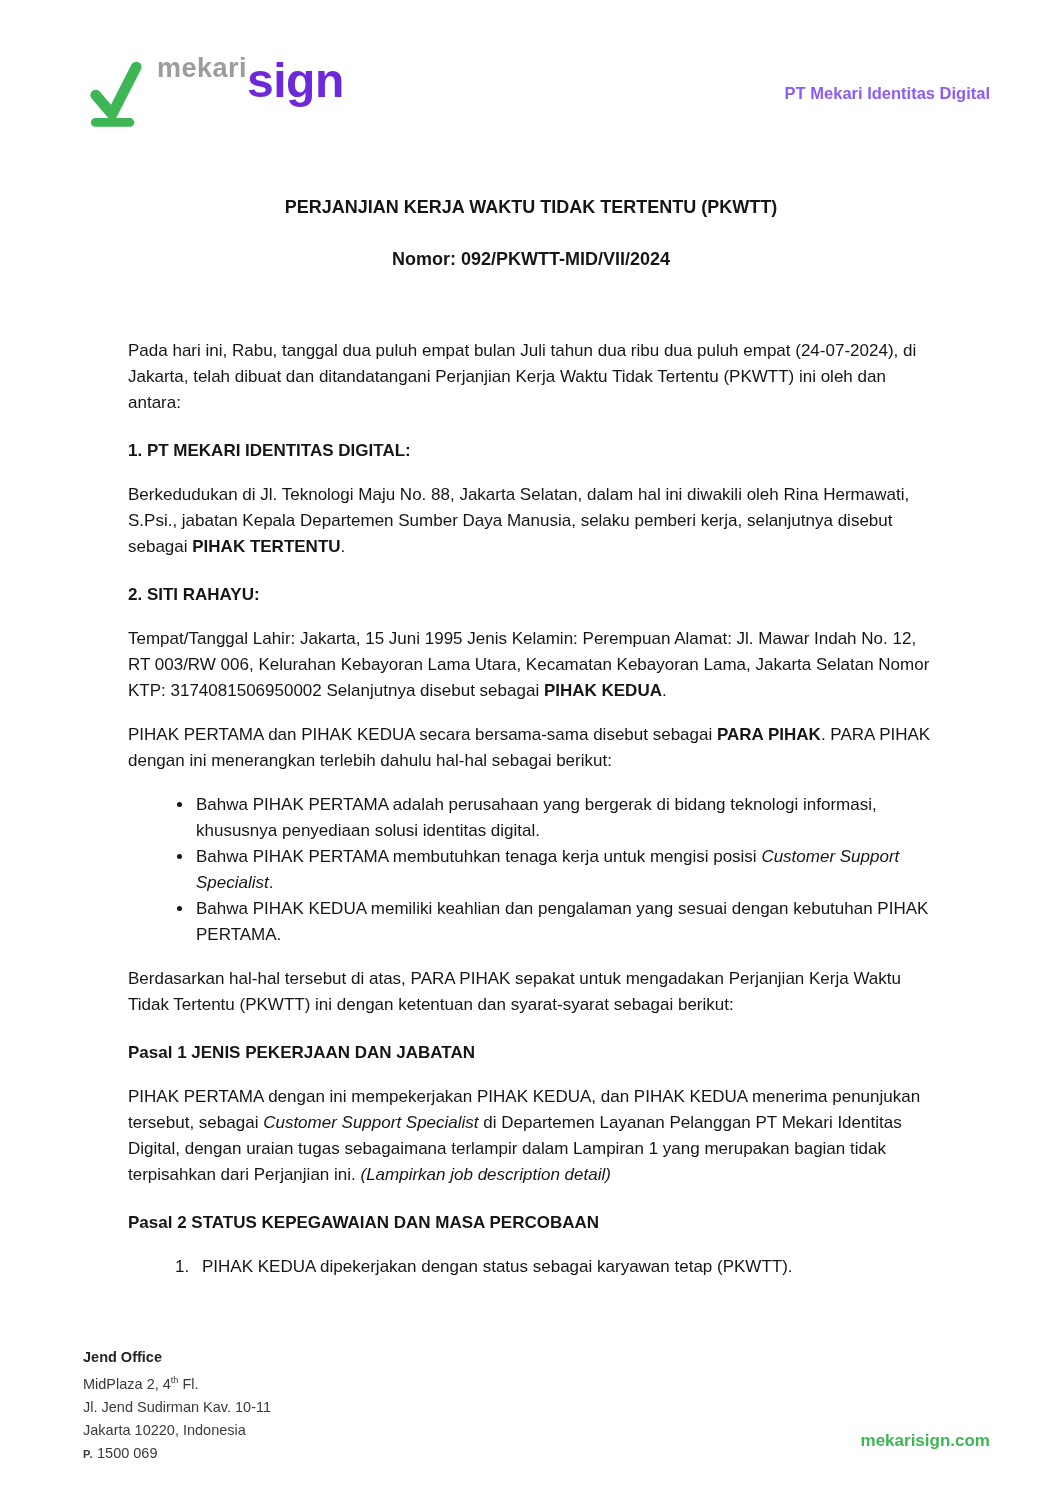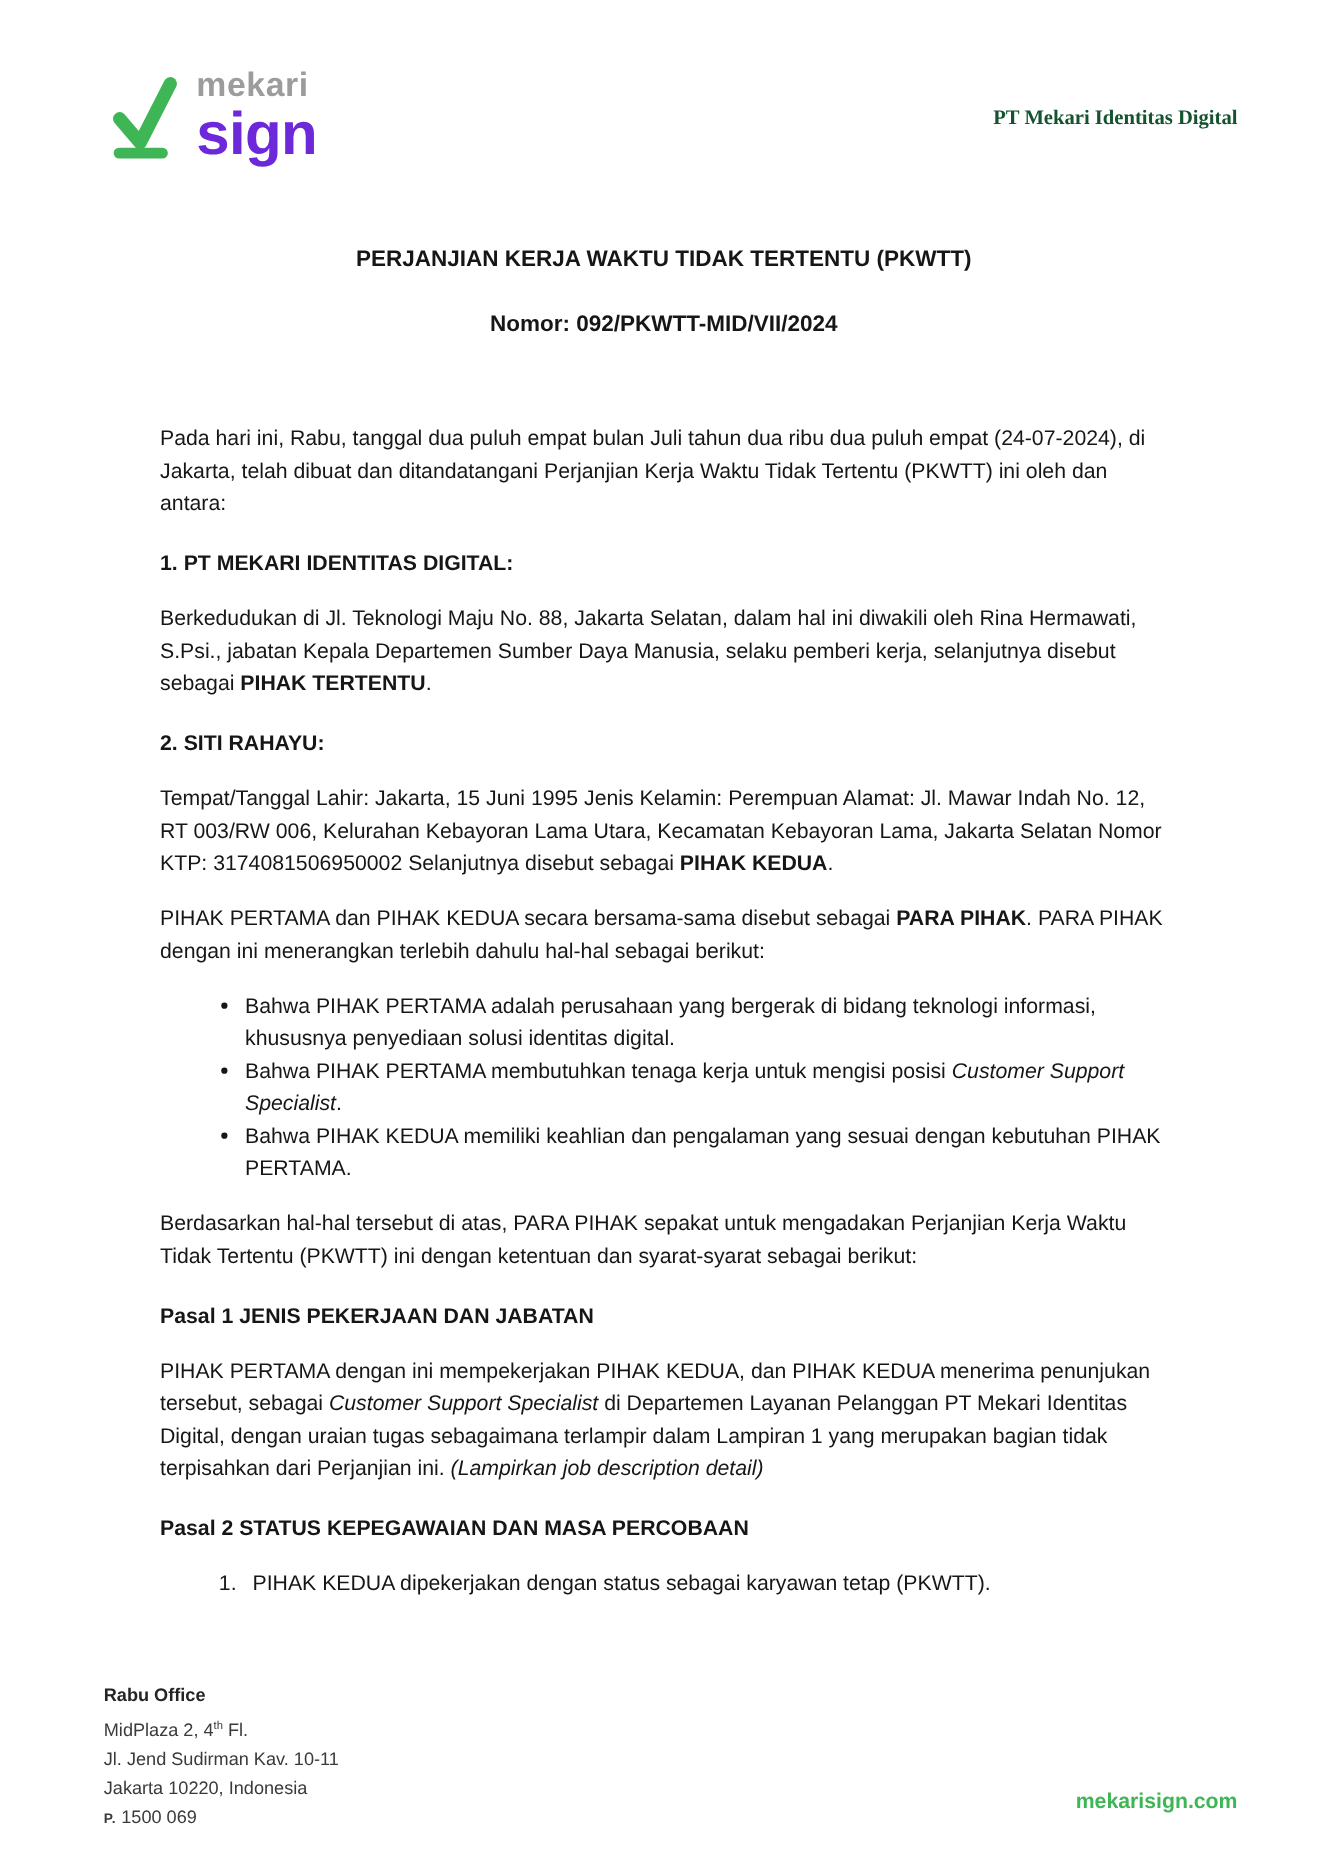--- a/index.html
+++ b/index.html
@@ -14,24 +14,24 @@
     width:1062px;height:1500px;
     background:#ffffff;
     font-family:"Liberation Sans",sans-serif;
     color:var(--text);
     overflow:hidden;
     margin:0 auto;
   }
   
   .brand{position:absolute;left:88px;top:55px;display:flex;align-items:flex-start;gap:15px;}
   .brand-mark{margin-top:3px;}
-  .brand-text{display:flex;flex-direction:column;}
+  .brand-text{display:flex;}
   .brand-top{font-size:27px;font-weight:600;color:var(--brand-gray);line-height:1;letter-spacing:.5px;}
   .brand-bottom{font-size:48px;font-weight:700;color:#6d28d9;line-height:.95;margin-top:3px;letter-spacing:-.5px;}
-  .company-name{position:absolute;top:84px;right:72px;font-size:16.5px;font-weight:700;color:#14532d;font-family:Liberation Serif, serif;}
+  .company-name{position:absolute;top:84px;right:72px;font-size:16.5px;font-weight:700;color:#8b5cf6;}
   
   .title-block{position:absolute;left:0;right:0;top:197px;text-align:center;}
   .doc-title{margin:0;font-size:18px;font-weight:700;}
   .doc-subtitle{margin:31px 0 0;font-size:18px;font-weight:700;}
   
   .doc-body{position:absolute;left:128px;right:124px;top:338px;font-size:17px;line-height:26px;}
   .doc-para{margin:0 0 18px;}
   .doc-heading{margin:22px 0 18px;font-weight:700;}
   .doc-body ul,.doc-body ol{margin:12px 0 18px;padding-left:66px;}
   .doc-body li{padding-left:2px;}
@@ -80,21 +80,21 @@
       <p class="doc-para"><span>Berdasarkan hal-hal tersebut di atas, PARA PIHAK sepakat untuk mengadakan Perjanjian Kerja Waktu Tidak Tertentu (PKWTT) ini dengan ketentuan dan syarat-syarat sebagai berikut:</span></p>
       <p class="doc-heading"><span>Pasal 1 JENIS PEKERJAAN DAN JABATAN</span></p>
       <p class="doc-para"><span>PIHAK PERTAMA dengan ini mempekerjakan PIHAK KEDUA, dan PIHAK KEDUA menerima penunjukan tersebut, sebagai </span><span style="font-style: italic;">Customer Support Specialist</span><span> di Departemen Layanan Pelanggan PT Mekari Identitas Digital, dengan uraian tugas sebagaimana terlampir dalam Lampiran 1 yang merupakan bagian tidak terpisahkan dari Perjanjian ini. </span><span style="font-style: italic;">(Lampirkan job description detail)</span></p>
       <p class="doc-heading"><span>Pasal 2 STATUS KEPEGAWAIAN DAN MASA PERCOBAAN</span></p>
       <ol>
         <li><span>PIHAK KEDUA dipekerjakan dengan status sebagai karyawan tetap (PKWTT).</span></li>
       </ol>
     </div>
 
   <div class="footer">
-    <div class="footer-title">Rabu Office</div>
+    <div class="footer-title">Jend Office</div>
     <div><span>MidPlaza 2, 4</span><sup>th</sup><span> Fl.</span></div>
     <div>Jl. Jend Sudirman Kav. 10-11</div>
     <div>Jakarta 10220, Indonesia</div>
     <div><span class="phone-label">P.</span><span> 1500 069</span></div>
   </div>
   <a class="website">mekarisign.com</a>
 
 </div>
 
 </body></html>

